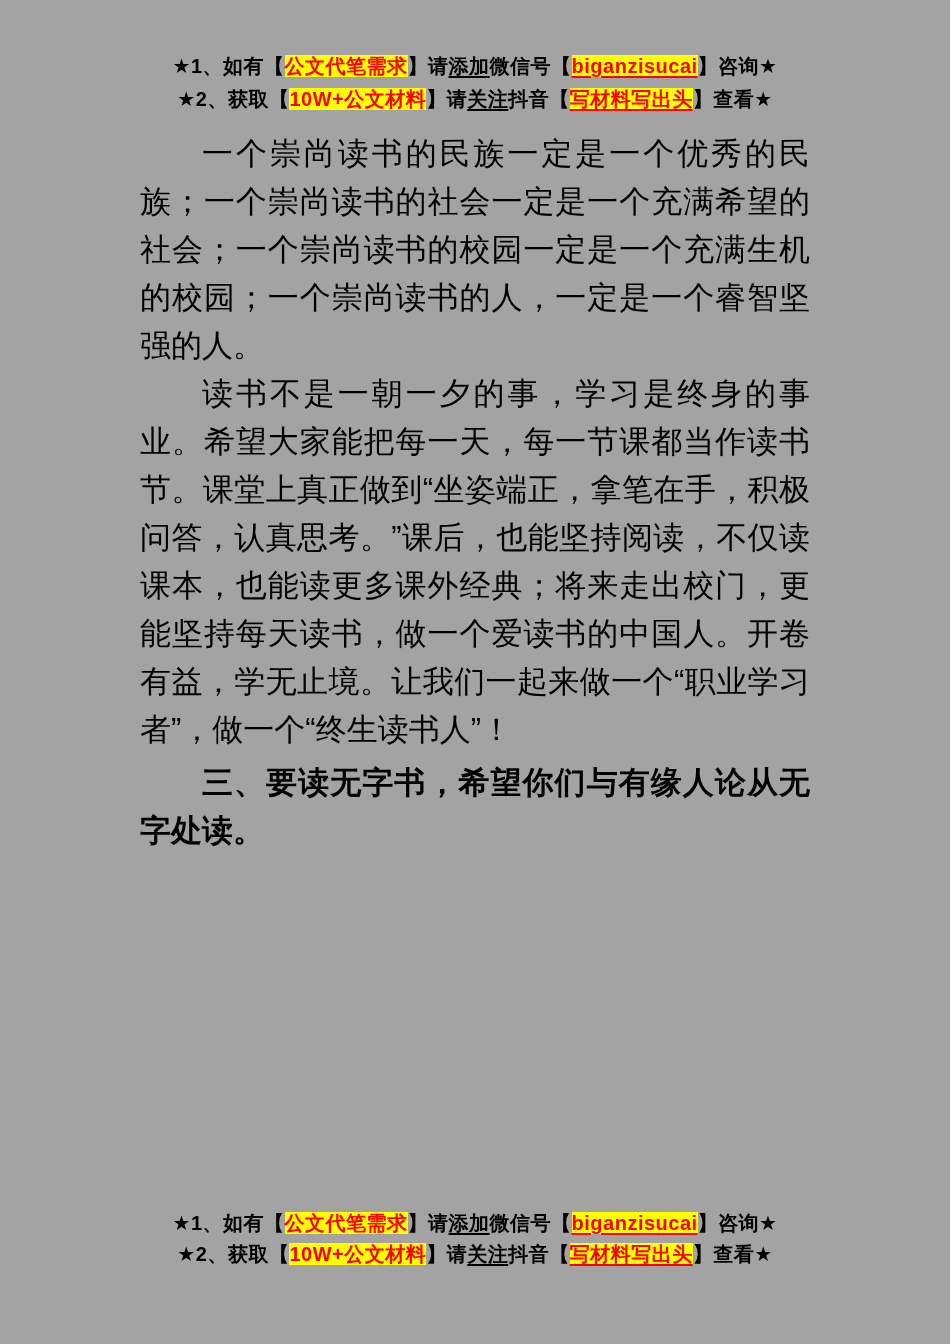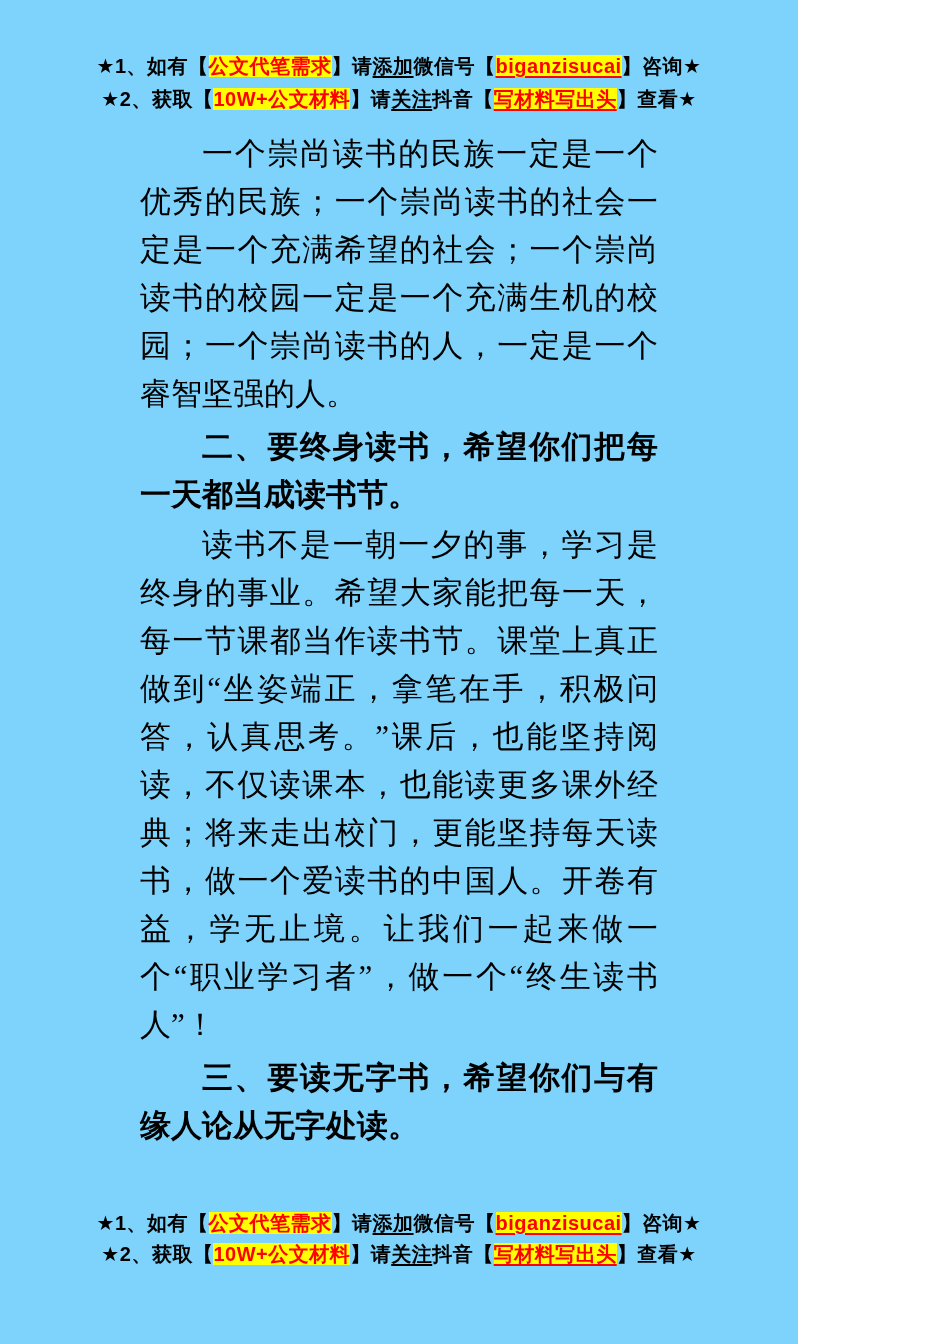--- a/index.html
+++ b/index.html
@@ -1,20 +1,20 @@
 <!DOCTYPE html>
 <html><head>
 <meta charset="utf-8">
 <style>
   html, body { margin: 0; padding: 0; background: #ffffff; }
   .page {
     position: relative;
-    width: 798px;
+    width: 950px;
     height: 1344px;
-    background: #7dd3fc;
+    background: #a3a3a3;
     font-family: "Liberation Sans", "DejaVu Sans", sans-serif;
     color: #000000;
     overflow: hidden;
   }
   .ad-notice {
     text-align: center;
     font-weight: bold;
     font-size: 20px;
     line-height: 33px;
     letter-spacing: 0.5px;
@@ -47,41 +47,39 @@
   .doc-body {
     padding: 14px 140px 0 140px;
     font-size: 31px;
     line-height: 48px;
     text-align: justify;
   }
   .doc-body p.para {
     margin: 0;
     text-indent: 2em;
     font-weight: normal;
-    font-family: Liberation Serif, serif;
   }
   .doc-body p.para.heading {
     font-weight: bold;
     margin-top: 5px;
     margin-bottom: 2px;
   }
 </style>
 </head>
 <body>
 
 <div class="page">
 
   <div class="ad-notice ad-header">
     <div class="ad-line"><span class="seg plain">★1、如有【</span><span class="seg hl-red">公文代笔需求</span><span class="seg plain">】请</span><span class="seg underline">添加</span><span class="seg plain">微信号【</span><span class="seg hl-red-underline">biganzisucai</span><span class="seg plain">】咨询★</span></div>
     <div class="ad-line"><span class="seg plain">★2、获取【</span><span class="seg hl-red">10W+公文材料</span><span class="seg plain">】请</span><span class="seg underline">关注</span><span class="seg plain">抖音【</span><span class="seg hl-red-underline">写材料写出头</span><span class="seg plain">】查看★</span></div>
   </div>
 
   <div class="doc-body">
       <p class="para">一个崇尚读书的民族一定是一个优秀的民族；一个崇尚读书的社会一定是一个充满希望的社会；一个崇尚读书的校园一定是一个充满生机的校园；一个崇尚读书的人，一定是一个睿智坚强的人。</p>
-      <p class="para heading">二、要终身读书，希望你们把每一天都当成读书节。</p>
       <p class="para">读书不是一朝一夕的事，学习是终身的事业。希望大家能把每一天，每一节课都当作读书节。课堂上真正做到“坐姿端正，拿笔在手，积极问答，认真思考。”课后，也能坚持阅读，不仅读课本，也能读更多课外经典；将来走出校门，更能坚持每天读书，做一个爱读书的中国人。开卷有益，学无止境。让我们一起来做一个“职业学习者”，做一个“终生读书人”！</p>
       <p class="para heading">三、要读无字书，希望你们与有缘人论从无字处读。</p>
     </div>
 
   <div class="ad-notice ad-footer">
     <div class="ad-line"><span class="seg plain">★1、如有【</span><span class="seg hl-red">公文代笔需求</span><span class="seg plain">】请</span><span class="seg underline">添加</span><span class="seg plain">微信号【</span><span class="seg hl-red-underline">biganzisucai</span><span class="seg plain">】咨询★</span></div>
     <div class="ad-line"><span class="seg plain">★2、获取【</span><span class="seg hl-red">10W+公文材料</span><span class="seg plain">】请</span><span class="seg underline">关注</span><span class="seg plain">抖音【</span><span class="seg hl-red-underline">写材料写出头</span><span class="seg plain">】查看★</span></div>
   </div>
 
 </div>

